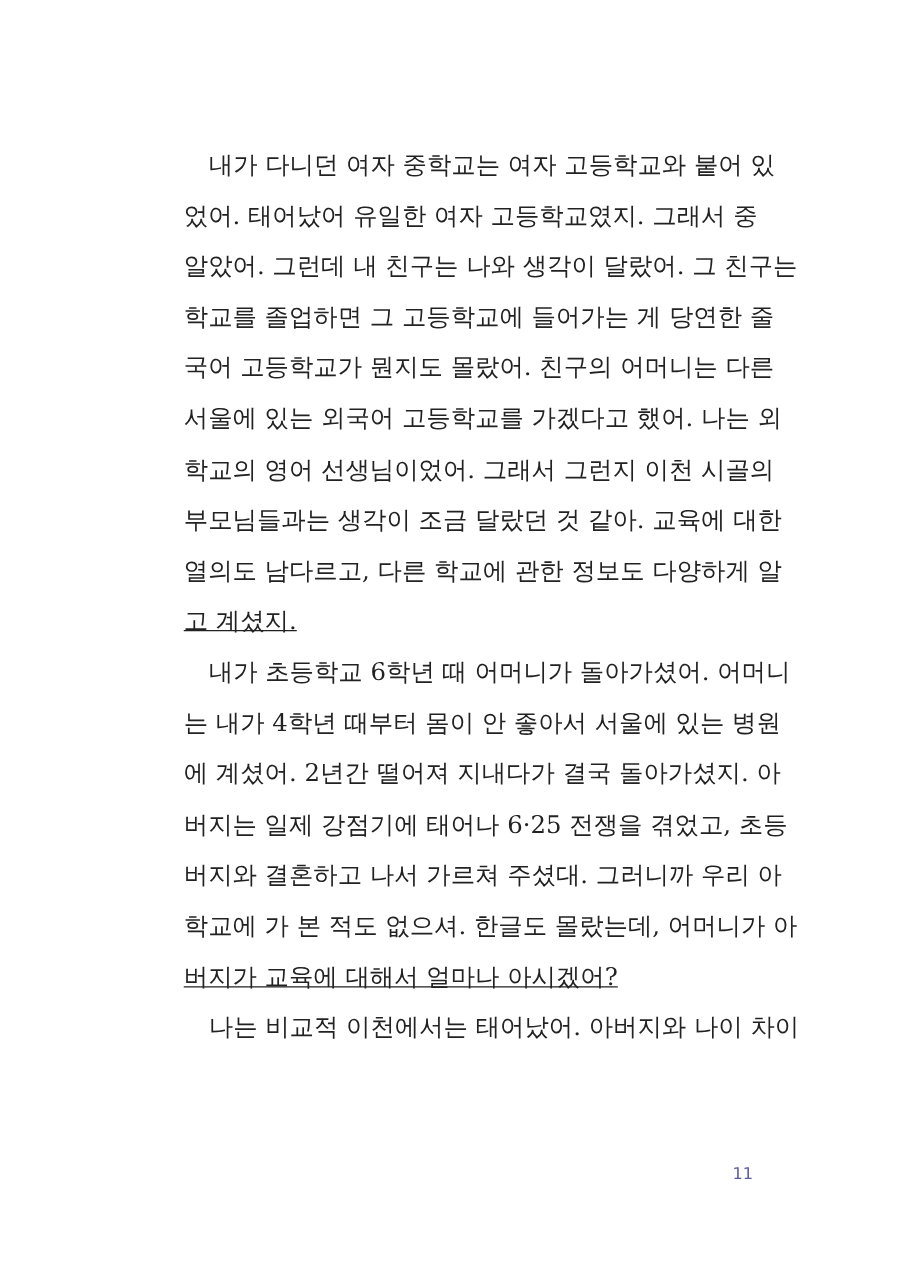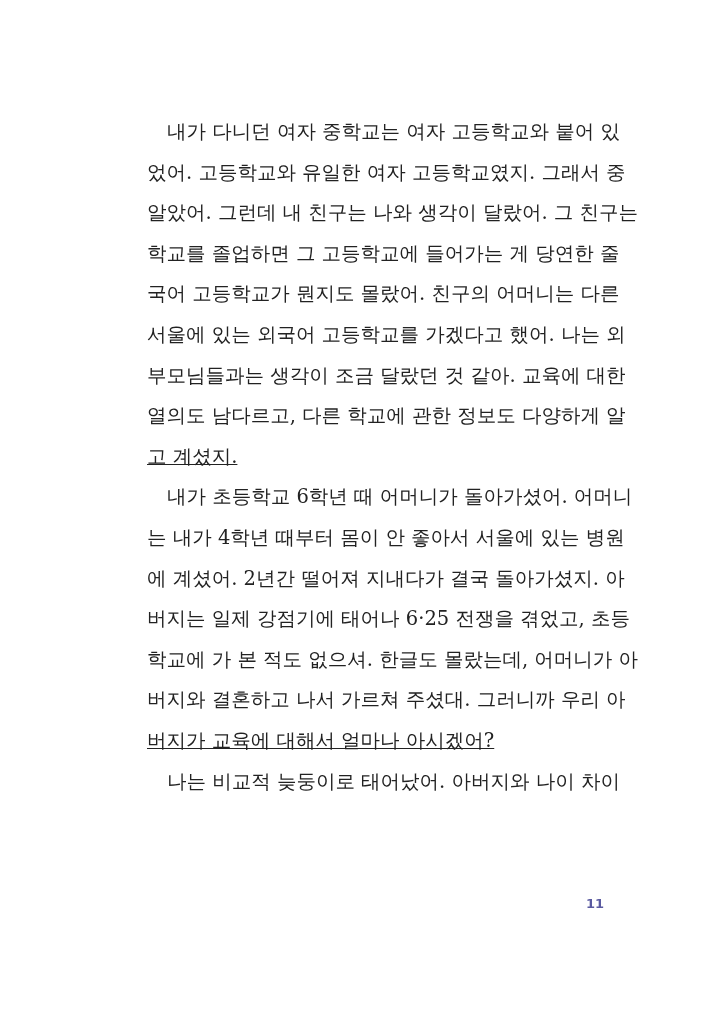--- a/index.html
+++ b/index.html
@@ -14,41 +14,42 @@
     position: absolute; left: 147px; top: 112px; width: 442px;
   }
   .line {
     height: 40.6px; line-height: 40.6px; font-size: 19.5px;
     white-space: nowrap; text-align: justify; text-align-last: justify;
     letter-spacing: 0px;
   }
   .line.indent { padding-left: 20px; }
   .line.last { text-align-last: left; text-decoration: underline; }
   .page-number {
-    position: absolute; left: 586px; top: 896px;
-    font-family: "DejaVu Sans", sans-serif; font-size: 13px; color: #5a5aa0; font-weight: bold;
+    position: absolute; left: 586px; top: 932px;
+    font-family: "DejaVu Sans", sans-serif; font-size: 13px; color: #5a5aa0;
   }
 </style>
 </head>
 <body>
 
 <div class="page">
   <div class="text-block">
     <div class="line indent">내가 다니던 여자 중학교는 여자 고등학교와 붙어 있</div>
-    <div class="line">었어. 고등학교와 유일한 여자 고등학교였지. 그래서 중</div>
+    <div class="line">었어. 태어났어 유일한 여자 고등학교였지. 그래서 중</div>
     <div class="line">알았어. 그런데 내 친구는 나와 생각이 달랐어. 그 친구는</div>
     <div class="line">학교를 졸업하면 그 고등학교에 들어가는 게 당연한 줄</div>
     <div class="line">국어 고등학교가 뭔지도 몰랐어. 친구의 어머니는 다른</div>
     <div class="line">서울에 있는 외국어 고등학교를 가겠다고 했어. 나는 외</div>
+    <div class="line">학교의 영어 선생님이었어. 그래서 그런지 이천 시골의</div>
     <div class="line">부모님들과는 생각이 조금 달랐던 것 같아. 교육에 대한</div>
     <div class="line">열의도 남다르고, 다른 학교에 관한 정보도 다양하게 알</div>
     <div class="line last">고 계셨지.</div>
     <div class="line indent">내가 초등학교 6학년 때 어머니가 돌아가셨어. 어머니</div>
     <div class="line">는 내가 4학년 때부터 몸이 안 좋아서 서울에 있는 병원</div>
     <div class="line">에 계셨어. 2년간 떨어져 지내다가 결국 돌아가셨지. 아</div>
     <div class="line">버지는 일제 강점기에 태어나 6·25 전쟁을 겪었고, 초등</div>
+    <div class="line">버지와 결혼하고 나서 가르쳐 주셨대. 그러니까 우리 아</div>
     <div class="line">학교에 가 본 적도 없으셔. 한글도 몰랐는데, 어머니가 아</div>
-    <div class="line">버지와 결혼하고 나서 가르쳐 주셨대. 그러니까 우리 아</div>
     <div class="line last">버지가 교육에 대해서 얼마나 아시겠어?</div>
-    <div class="line indent">나는 비교적 늦둥이로 태어났어. 아버지와 나이 차이</div>
+    <div class="line indent">나는 비교적 이천에서는 태어났어. 아버지와 나이 차이</div>
   </div>
   <div class="page-number">11</div>
 </div>
 
 </body></html>

